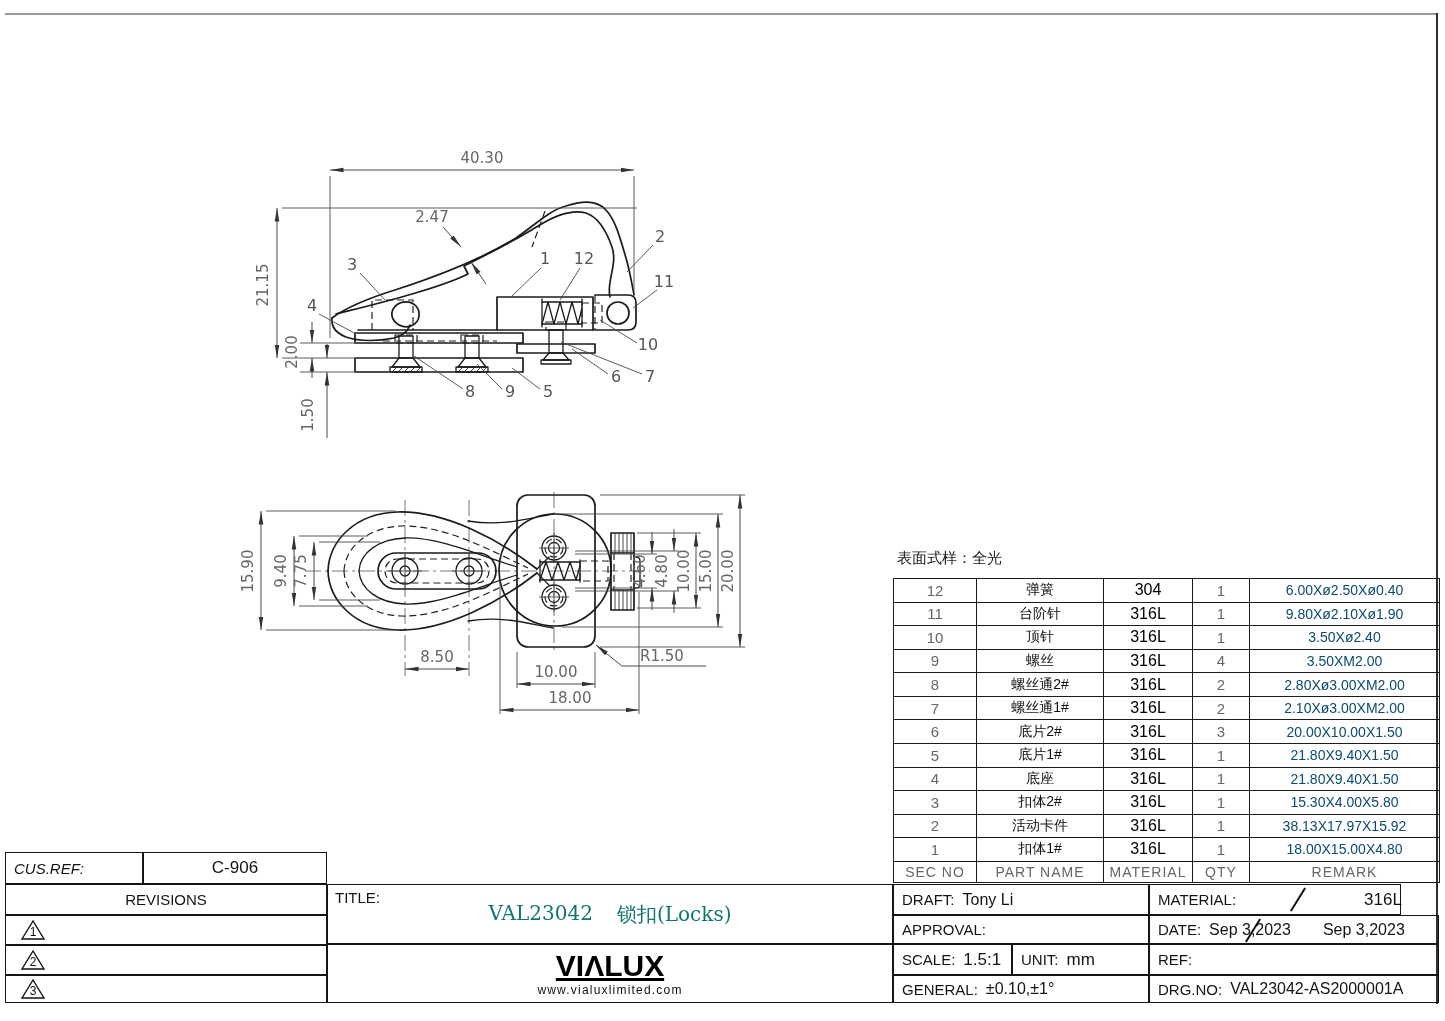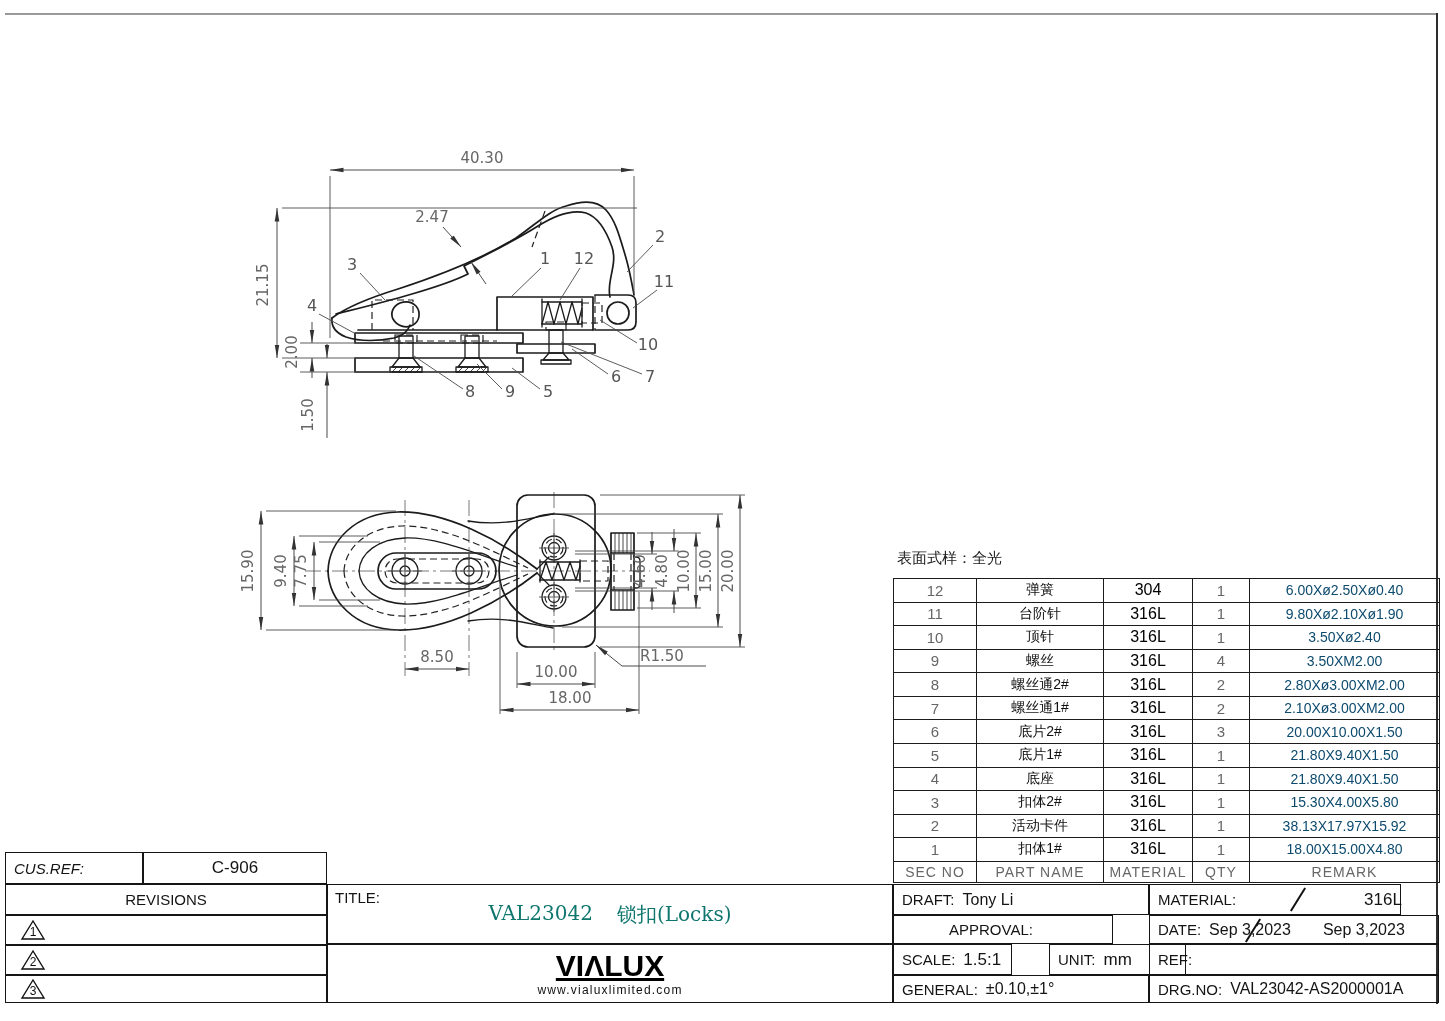--- a/index.html
+++ b/index.html
@@ -485,42 +485,42 @@
         <span class="lbl">DRAFT:</span>
         <span class="val">Tony Li</span>
       </div>
   </div>
   <div class="tb" style="left:1149px;top:884px;width:252px;height:31px;">
     <div class="pad">
         <span class="lbl">MATERIAL:</span>
         <span class="val big" style="margin-left:120px;">316L</span>
       </div>
   </div>
-  <div class="tb" style="left:893px;top:915px;width:220px;height:29px;padding-left:47px;">
+  <div class="tb" style="left:893px;top:915px;width:256px;height:29px;">
     <div class="pad">
         <span class="lbl">APPROVAL:</span>
       </div>
   </div>
   <div class="tb" style="left:1149px;top:915px;width:290px;height:29px;">
     <div class="pad">
         <span class="lbl">DATE:</span>
         <span class="val">Sep 3,2023</span>
         <span class="val" style="margin-left:24px;">Sep 3,2023</span>
       </div>
   </div>
   <div class="slash" style="left:1297px;top:886px;height:27px;transform:rotate(32deg);"></div>
   <div class="slash" style="left:1252px;top:917px;height:27px;transform:rotate(32deg);"></div>
 
   <div class="tb" style="left:893px;top:944px;width:119px;height:31px;">
     <div class="pad">
         <span class="lbl">SCALE:</span>
         <span class="val big">1.5:1</span>
       </div>
   </div>
-  <div class="tb" style="left:1012px;top:944px;width:137px;height:31px;margin-left:37px;">
+  <div class="tb" style="left:1012px;top:944px;width:137px;height:31px;">
     <div class="pad">
         <span class="lbl">UNIT:</span>
         <span class="val big">mm</span>
       </div>
   </div>
   <div class="tb" style="left:1149px;top:944px;width:290px;height:31px;">
     <div class="pad">
         <span class="lbl">REF:</span>
       </div>
   </div>

